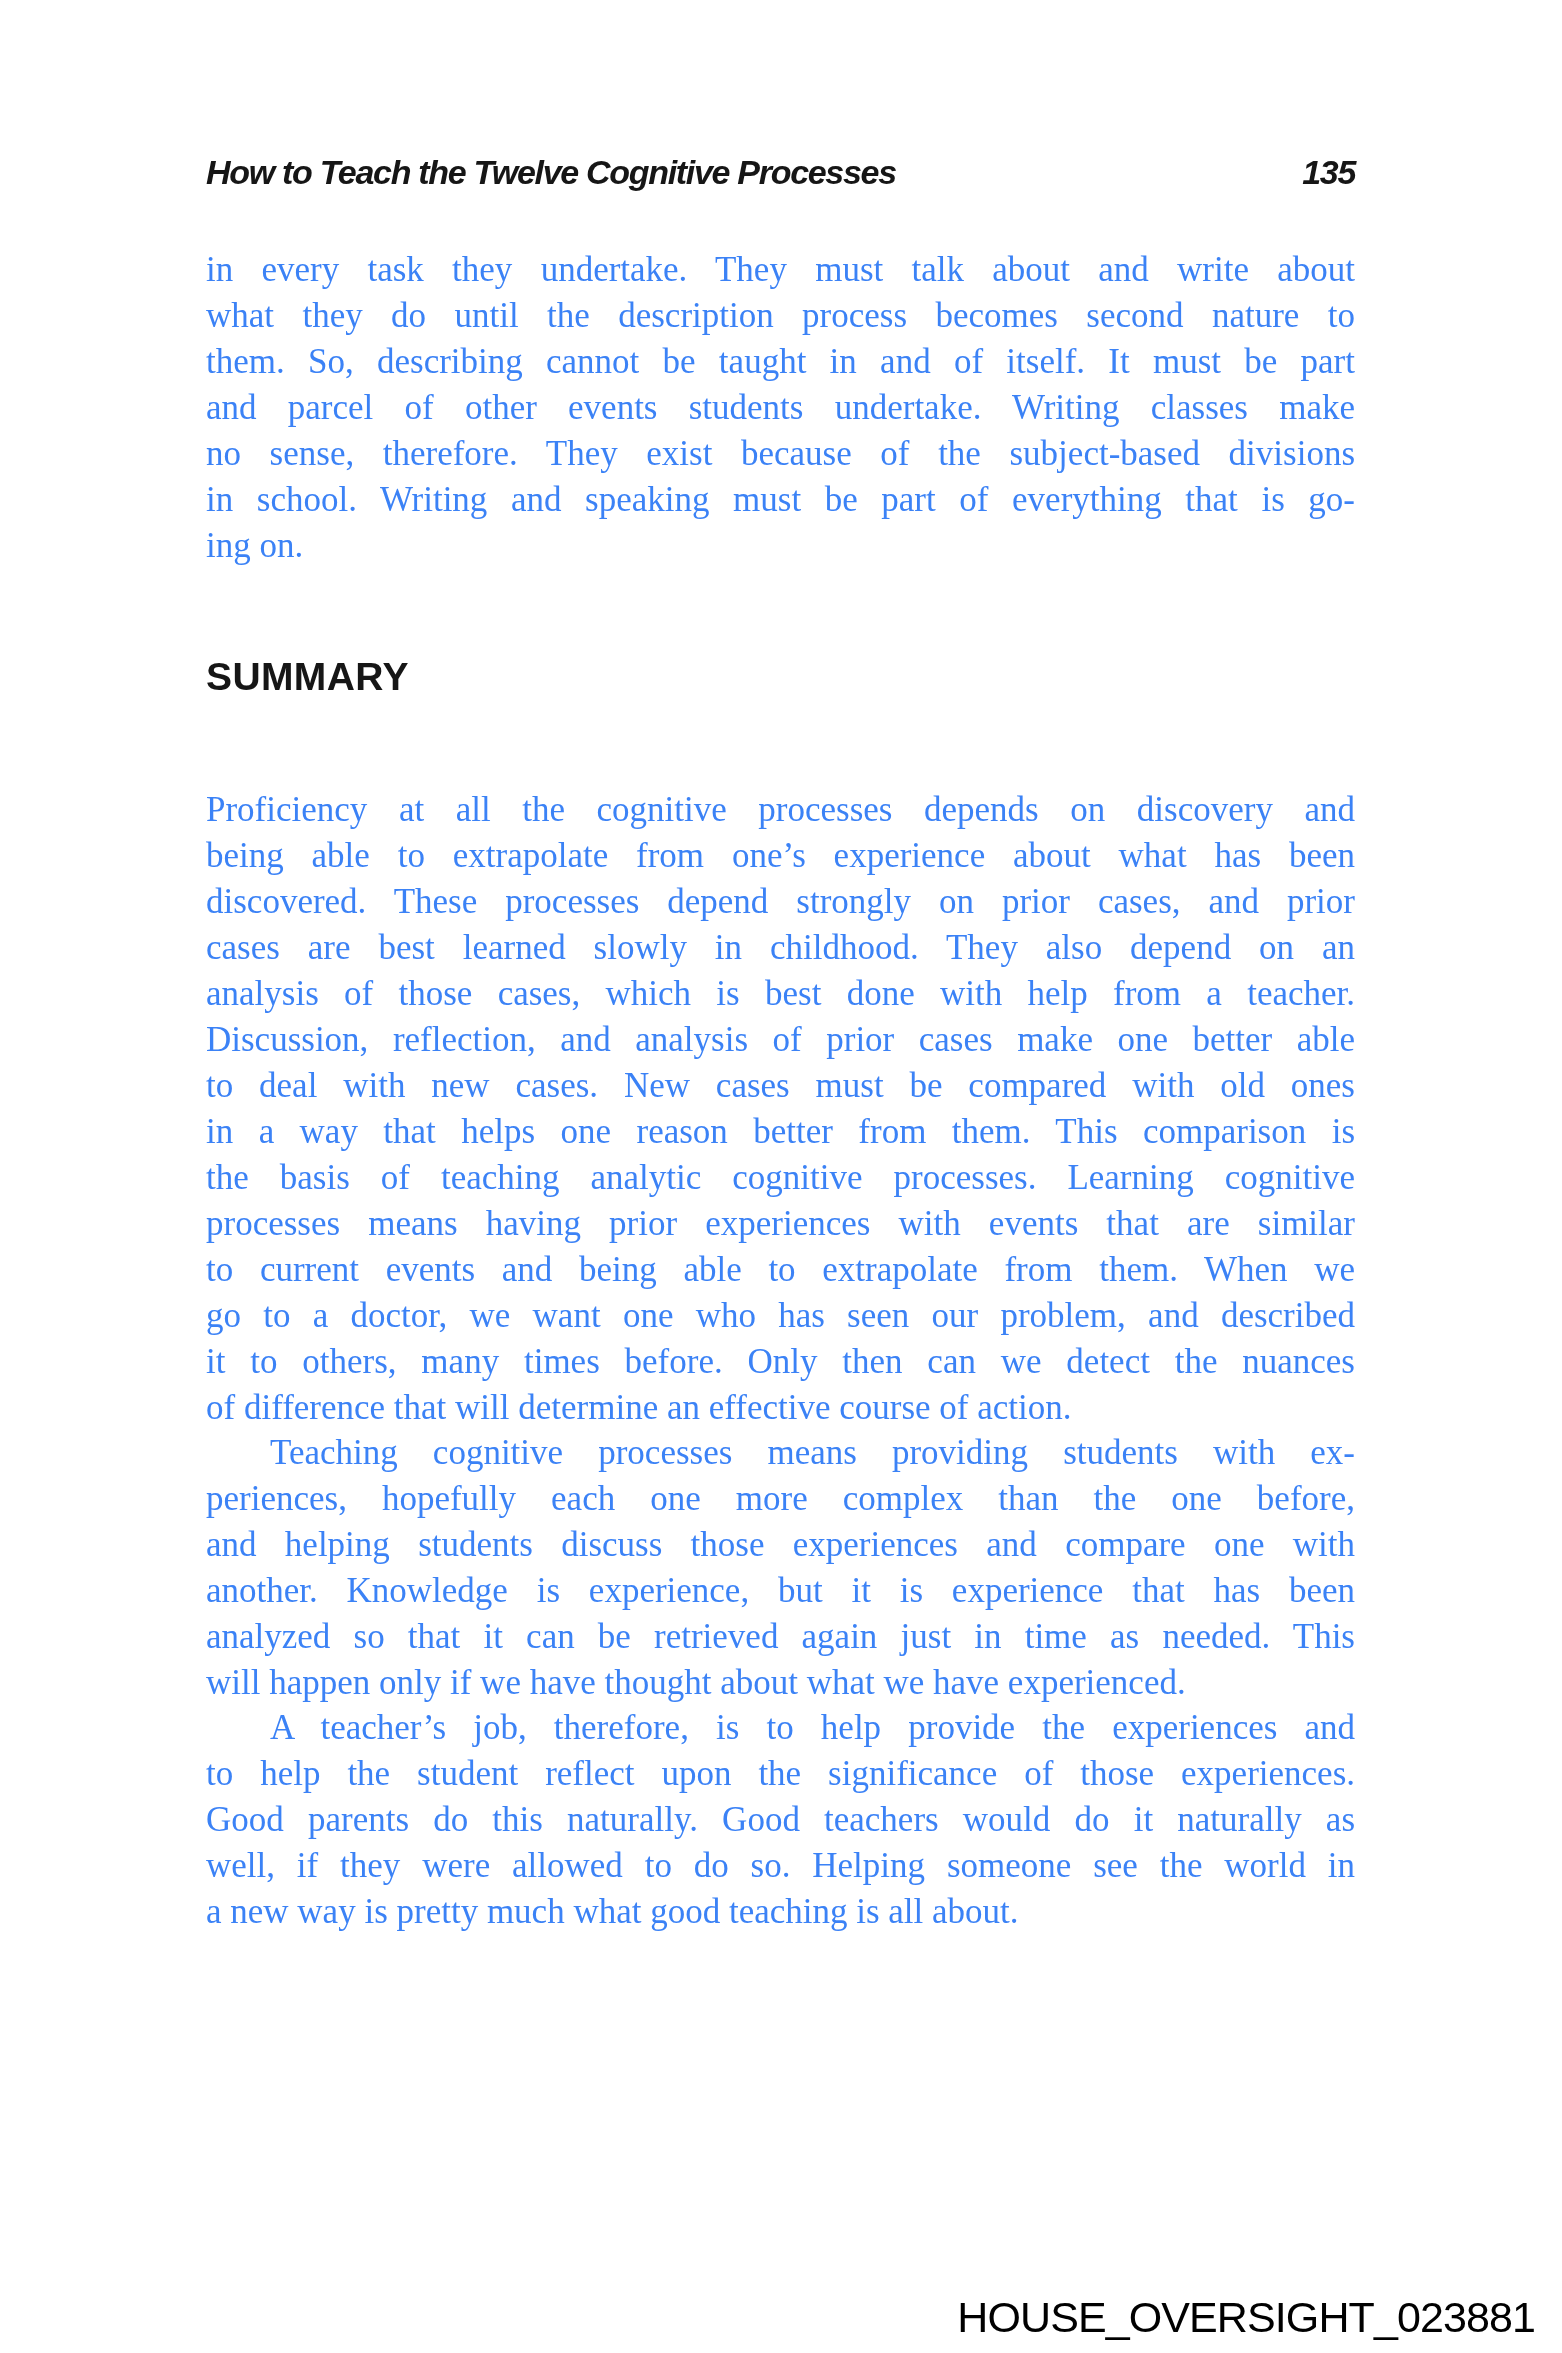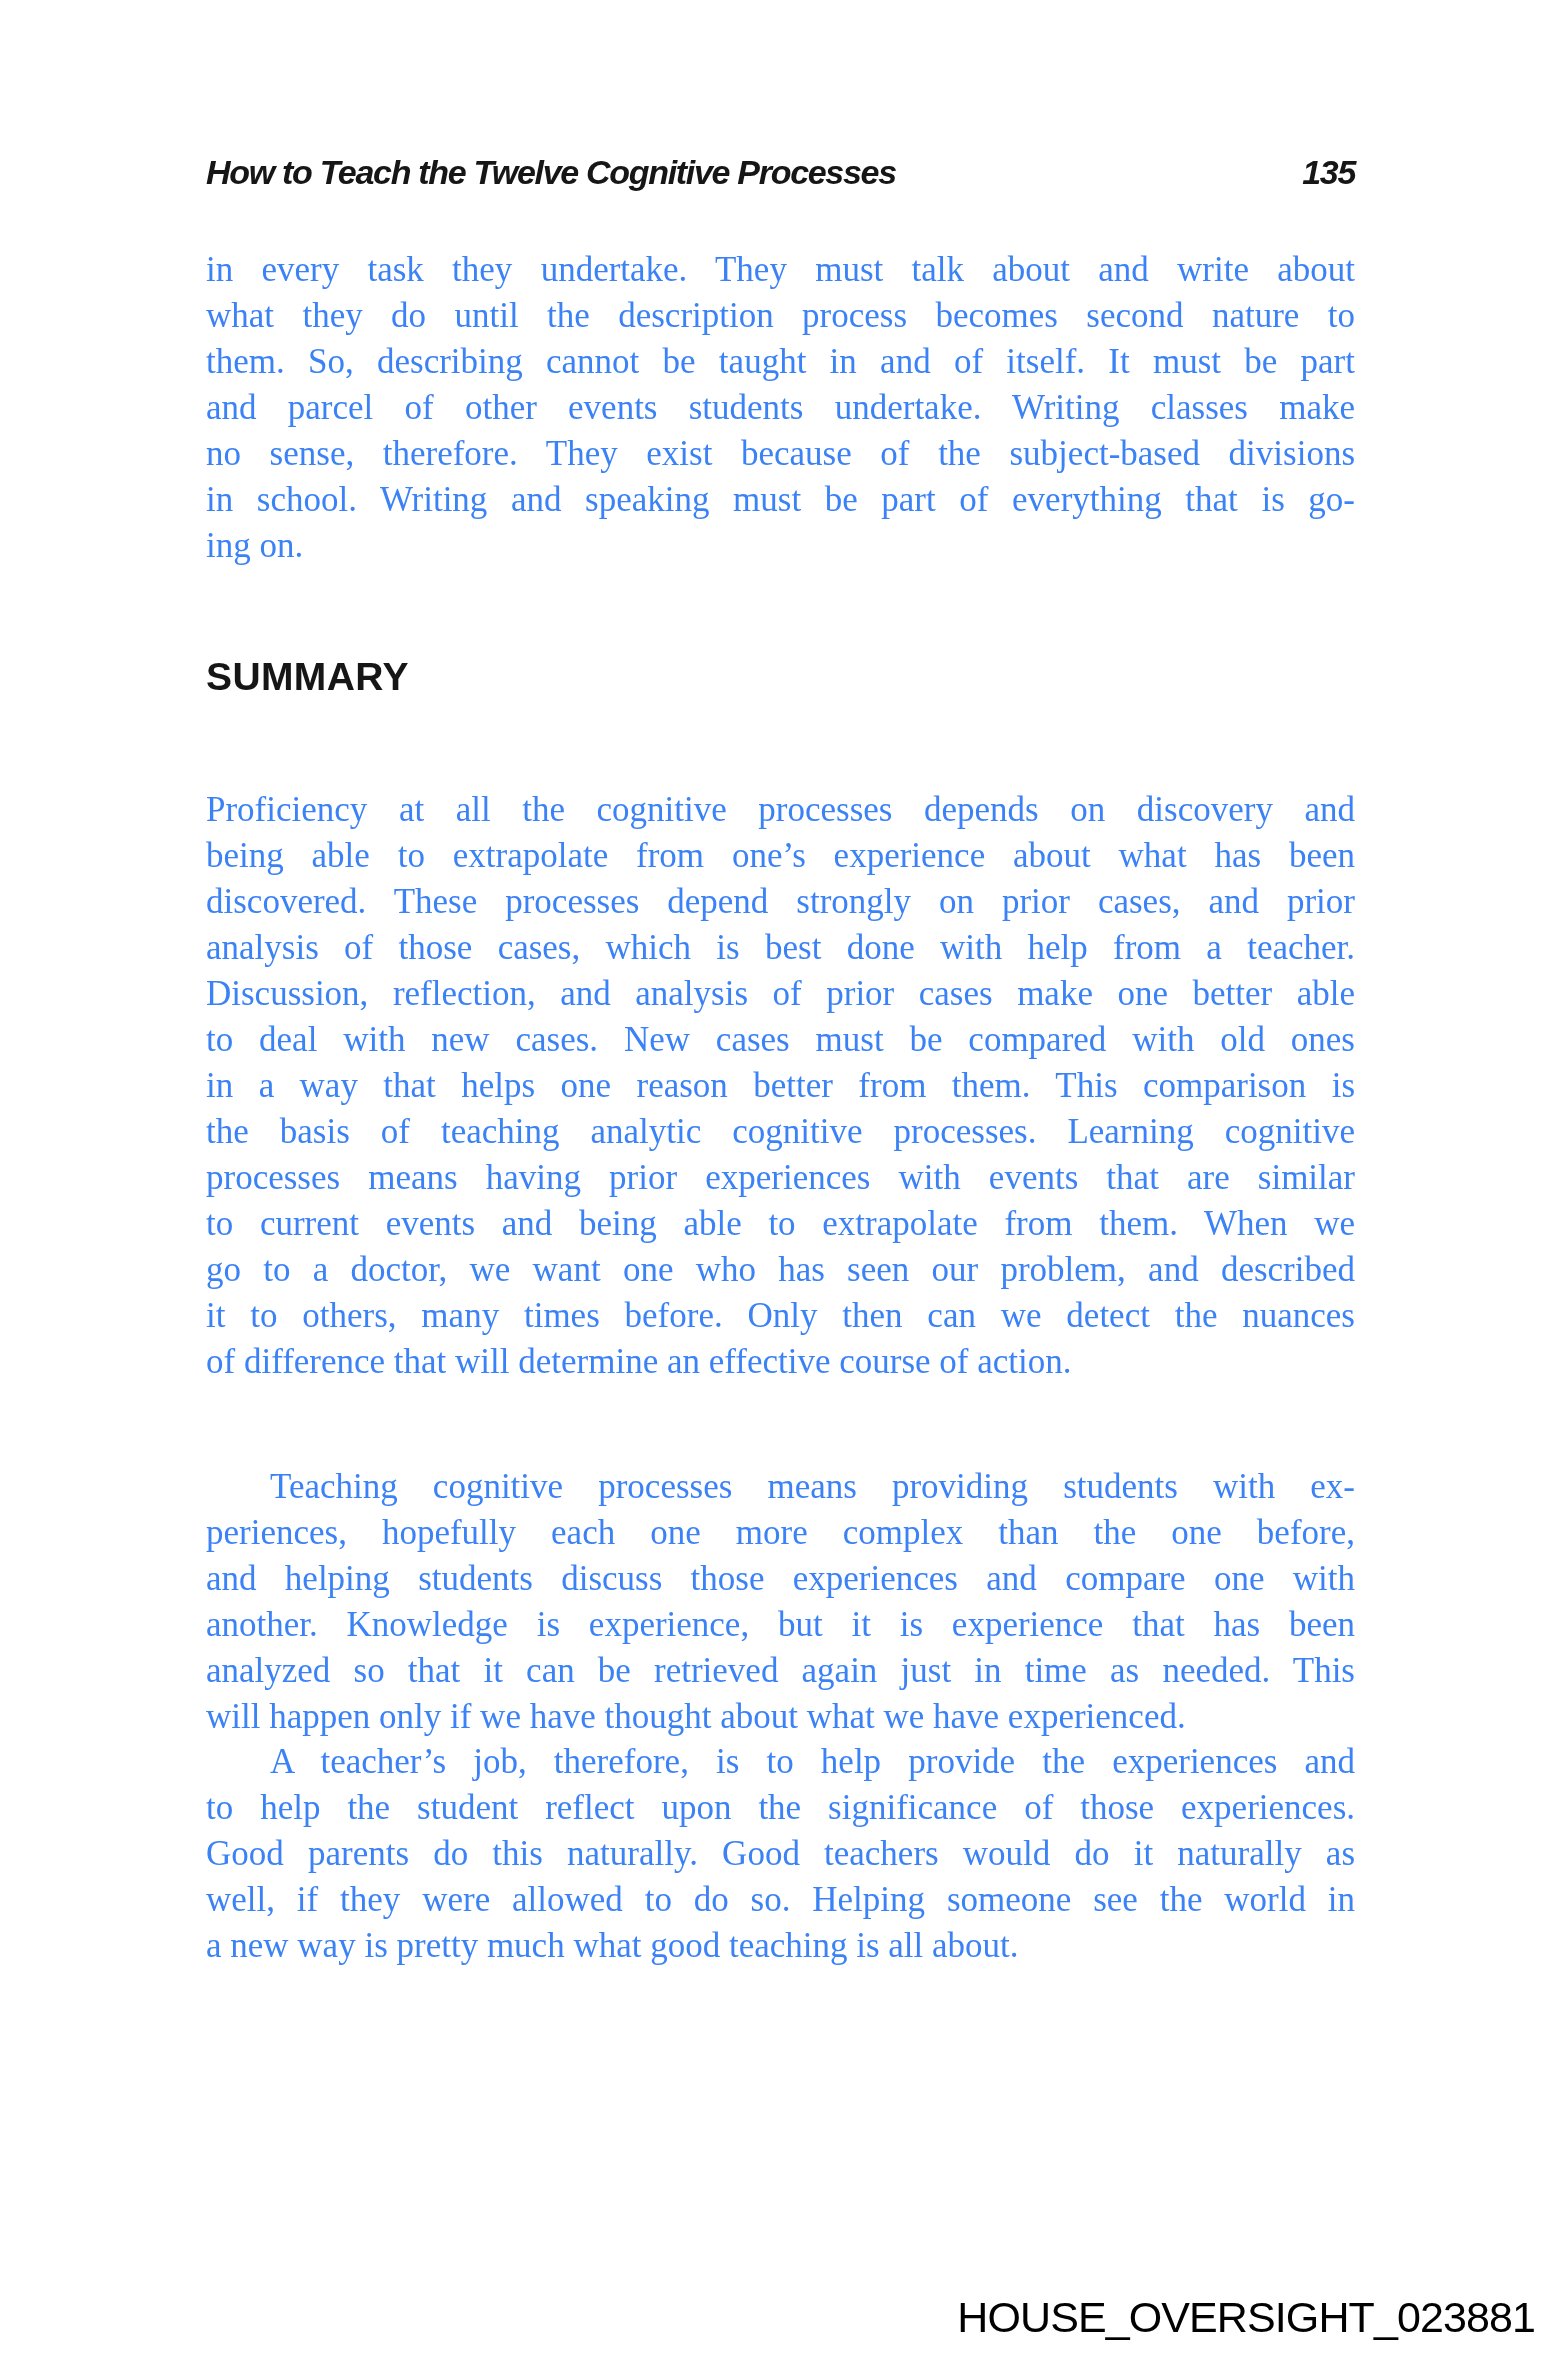--- a/index.html
+++ b/index.html
@@ -64,21 +64,20 @@
     text-align: justify;
     text-align-last: justify;
     height: 46px;
     overflow: hidden;
   }
   .line.last {
     text-align-last: left;
   }
   .indent .line:first-child {
     text-indent: 64px;
-    margin-top: 34px;
   }
   .bates {
     position: absolute;
     top: 2293px;
     right: 27px;
     font-family: "Liberation Sans", sans-serif;
     font-size: 43px;
     letter-spacing: -0.9px;
     color: #000000;
   }
@@ -102,20 +101,21 @@
     <div class="line">in school. Writing and speaking must be part of everything that is go-</div>
     <div class="line last">ing on.</div>
   </div>
 
   <div class="section-heading">SUMMARY</div>
 
   <div class="block" id="summary-p1">
     <div class="line">Proficiency at all the cognitive processes depends on discovery and</div>
     <div class="line">being able to extrapolate from one’s experience about what has been</div>
     <div class="line">discovered. These processes depend strongly on prior cases, and prior</div>
+    <div class="line">cases are best learned slowly in childhood. They also depend on an</div>
     <div class="line">analysis of those cases, which is best done with help from a teacher.</div>
     <div class="line">Discussion, reflection, and analysis of prior cases make one better able</div>
     <div class="line">to deal with new cases. New cases must be compared with old ones</div>
     <div class="line">in a way that helps one reason better from them. This comparison is</div>
     <div class="line">the basis of teaching analytic cognitive processes. Learning cognitive</div>
     <div class="line">processes means having prior experiences with events that are similar</div>
     <div class="line">to current events and being able to extrapolate from them. When we</div>
     <div class="line">go to a doctor, we want one who has seen our problem, and described</div>
     <div class="line">it to others, many times before. Only then can we detect the nuances</div>
     <div class="line last">of difference that will determine an effective course of action.</div>

